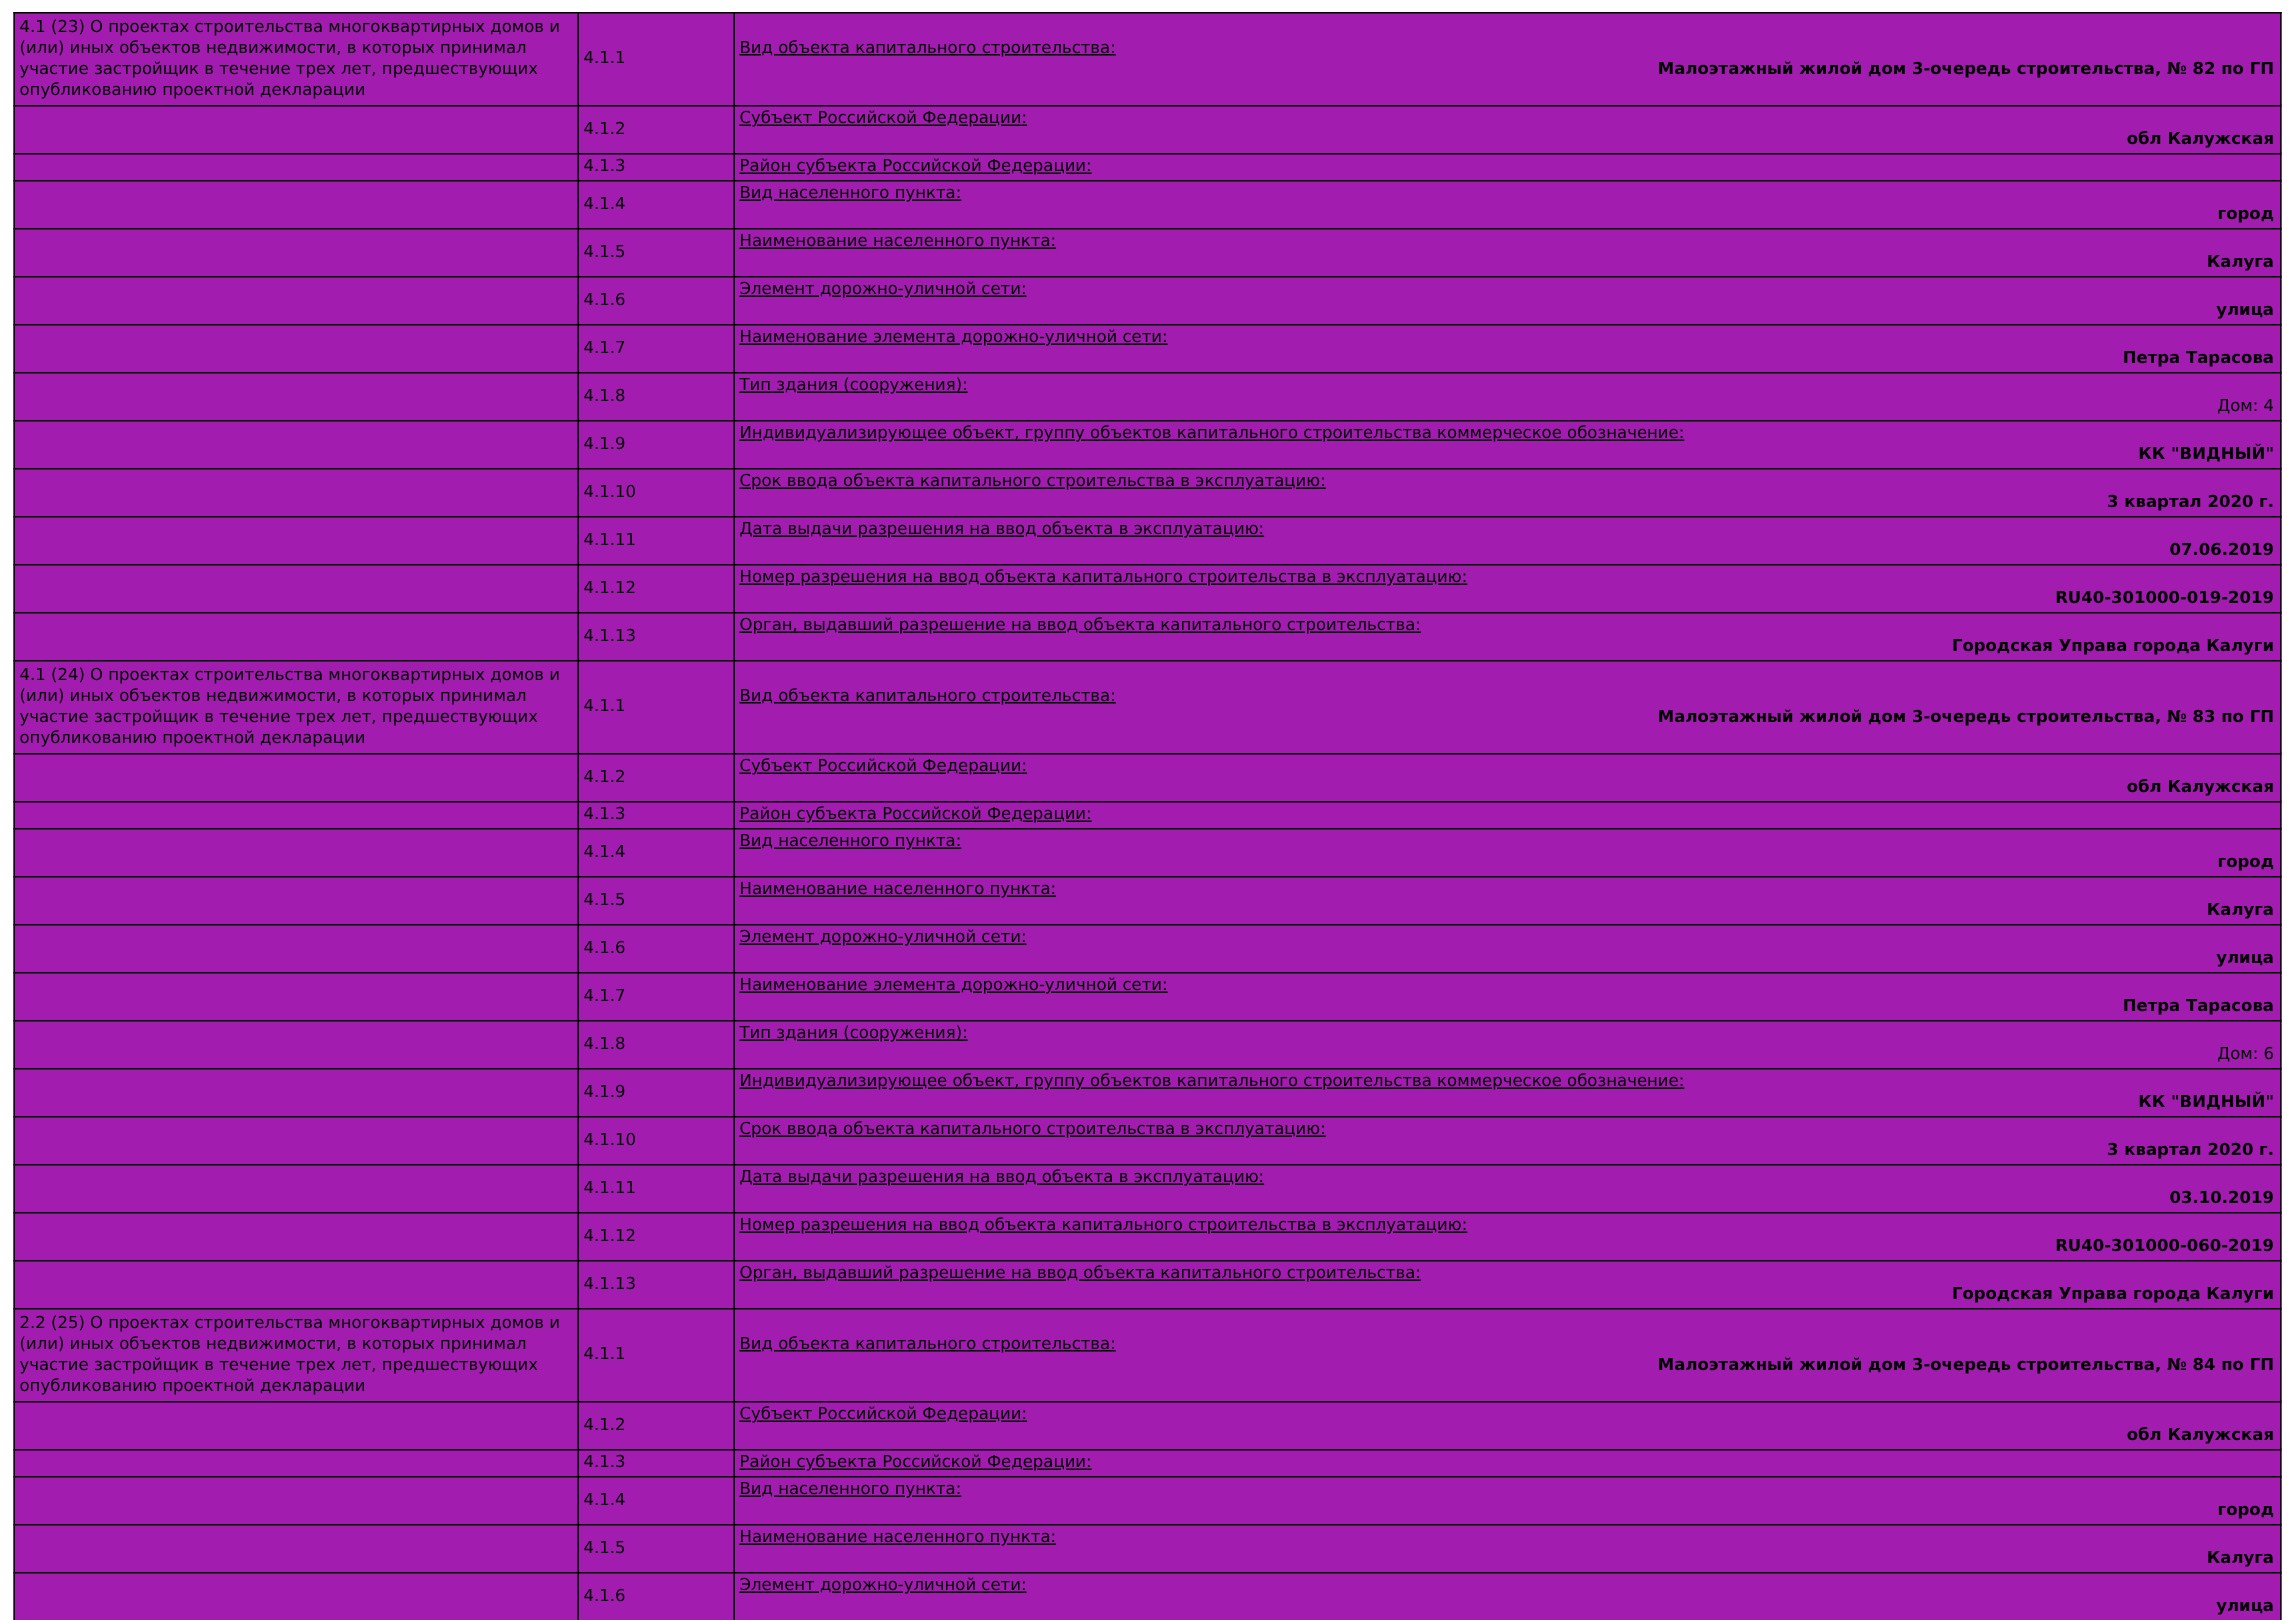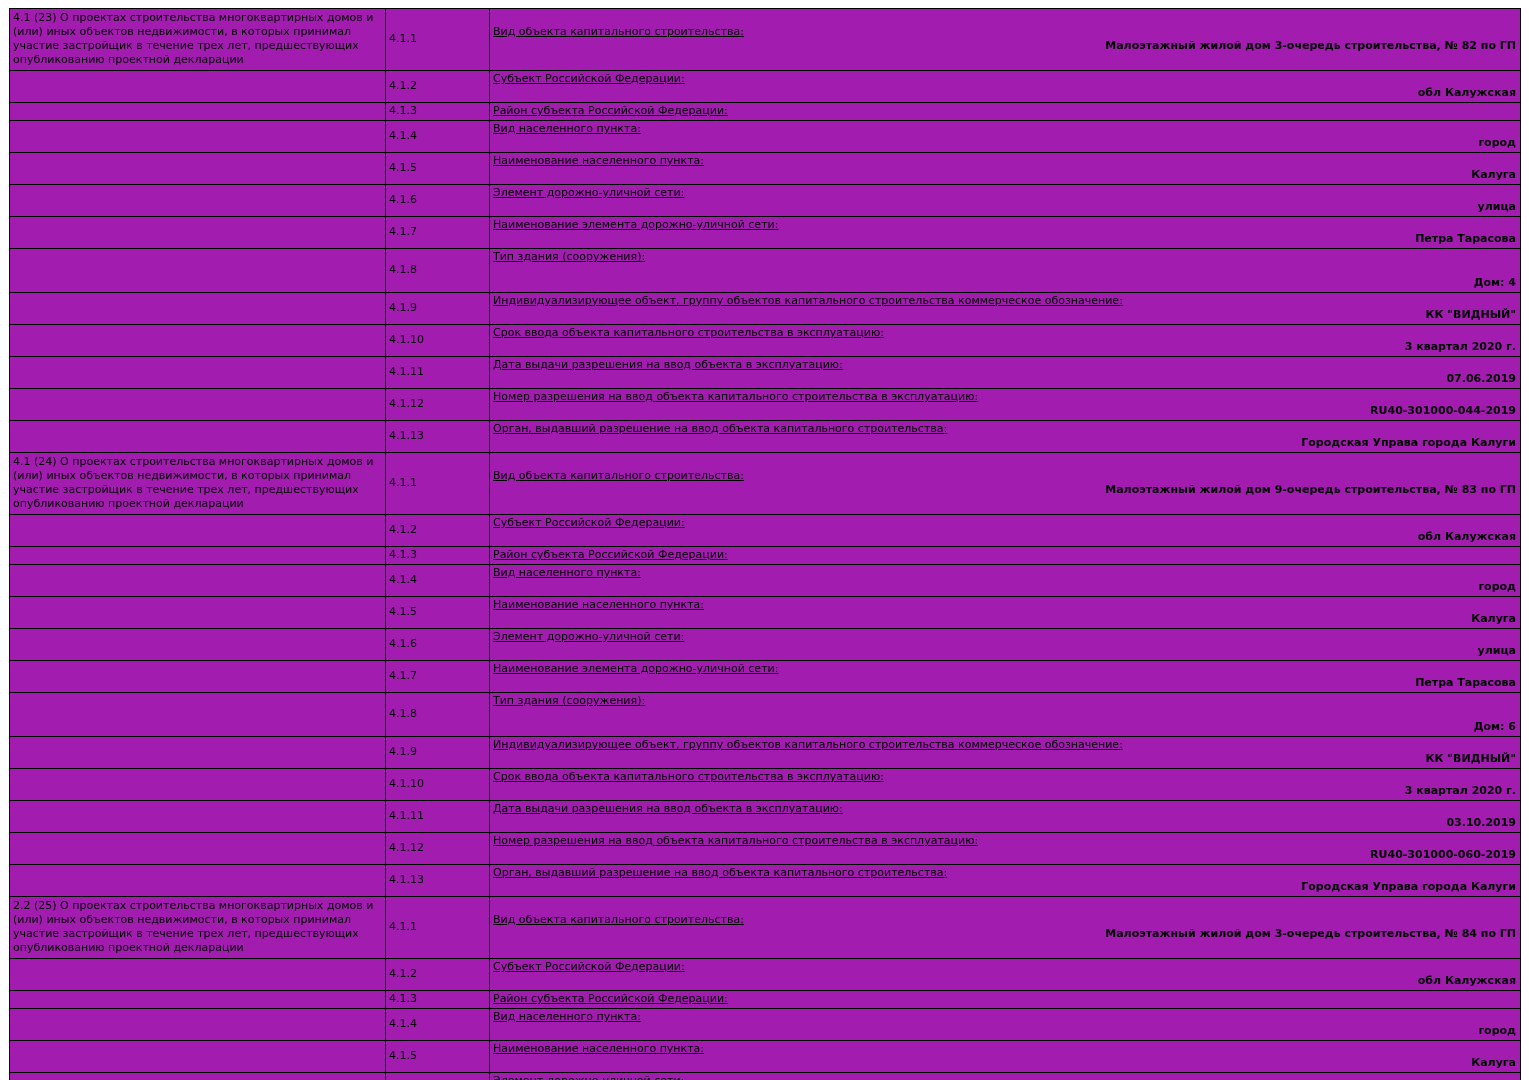--- a/index.html
+++ b/index.html
@@ -44,22 +44,21 @@
   }
   .field-label {
     font-weight: normal;
     text-decoration: underline;
   }
   .field-value {
     font-weight: bold;
     text-align: right;
   }
   .field-value.plain {
-    font-weight: bold;
-    margin-top: 12px;
+    font-weight: normal;
   }
   tr.section-start td.content-cell,
   tr.section-start td.num-cell {
     height: 58px;
   }
 </style>
 </head>
 <body>
 
 <div class="page">
@@ -155,37 +154,37 @@
           <td class="content-cell">
             <div class="field-label">Дата выдачи разрешения на ввод объекта в эксплуатацию:</div>
             <div class="field-value">07.06.2019</div>
           </td>
         </tr>
         <tr>
           <td class="desc-cell"></td>
           <td class="num-cell">4.1.12</td>
           <td class="content-cell">
             <div class="field-label">Номер разрешения на ввод объекта капитального строительства в эксплуатацию:</div>
-            <div class="field-value">RU40-301000-044-2019</div>
+            <div class="field-value">RU40-301000-019-2019</div>
           </td>
         </tr>
         <tr>
           <td class="desc-cell"></td>
           <td class="num-cell">4.1.13</td>
           <td class="content-cell">
             <div class="field-label">Орган, выдавший разрешение на ввод объекта капитального строительства:</div>
             <div class="field-value">Городская Управа города Калуги</div>
           </td>
         </tr>
         <tr class="section-start">
           <td class="desc-cell">4.1 (24) О проектах строительства многоквартирных домов и (или) иных объектов недвижимости, в которых принимал участие застройщик в течение трех лет, предшествующих опубликованию проектной декларации</td>
           <td class="num-cell">4.1.1</td>
           <td class="content-cell">
             <div class="field-label">Вид объекта капитального строительства:</div>
-            <div class="field-value">Малоэтажный жилой дом 9-очередь строительства, № 83 по ГП</div>
+            <div class="field-value">Малоэтажный жилой дом 3-очередь строительства, № 83 по ГП</div>
           </td>
         </tr>
         <tr>
           <td class="desc-cell"></td>
           <td class="num-cell">4.1.2</td>
           <td class="content-cell">
             <div class="field-label">Субъект Российской Федерации:</div>
             <div class="field-value">обл Калужская</div>
           </td>
         </tr>

